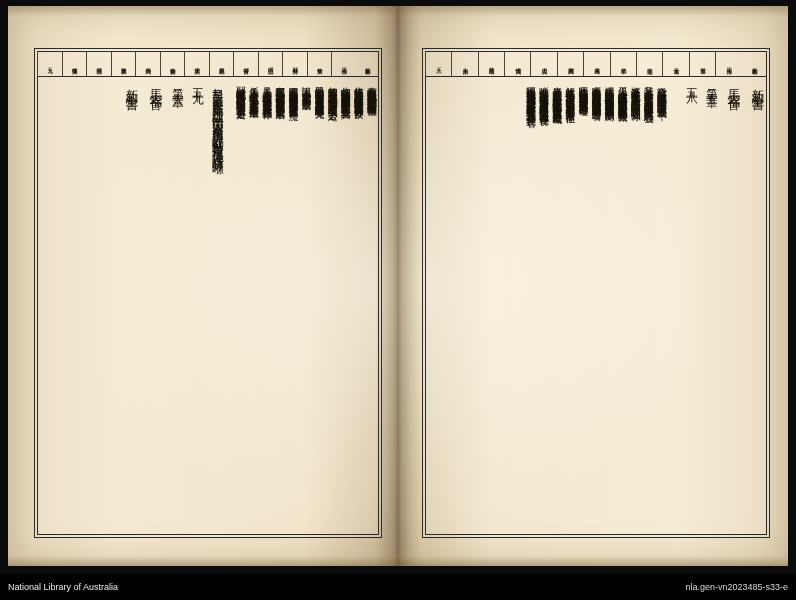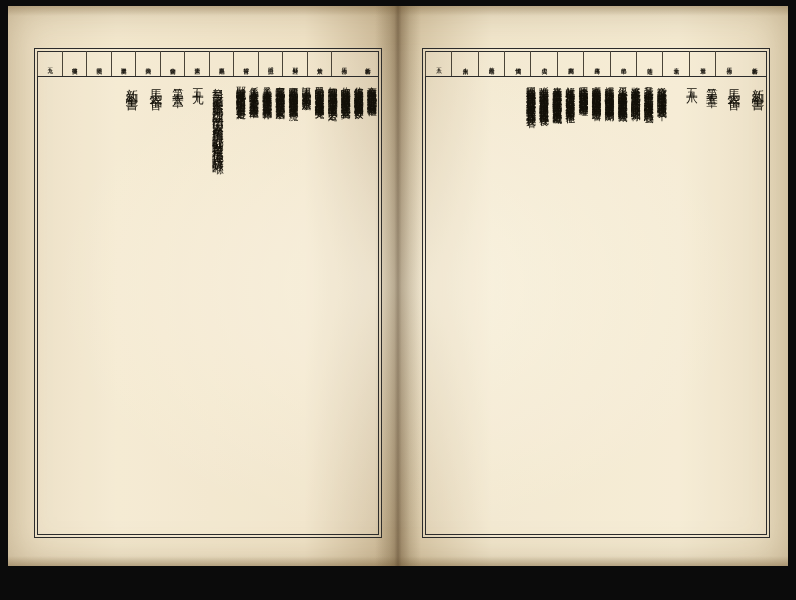--- a/index.html
+++ b/index.html
@@ -255,14 +255,18 @@
         <div class="col">好此收羊嘅大俾佢出去外便黑暗處喺個處必定哀哭切齒咯〇當人子乘住佢</div>
         <div class="col">光來天使並蕃嘅羣同佢一齊咁嚟榮光嘅位萬民嚟咊面前聚集佢必定分開佢嘅</div>
         <div class="col">喺右便山羊喺左便山羊嘅位前將所預備個國俾你嚟承受佢咊因爲我餓你俾我食</div>
         <div class="col">喺因爲我餓你俾我食我渴你俾我飲我做過佢所有都嚟埋你俾我住我赤身你俾我着</div>
       </div>
     </div>
 
     <div class="gutter-shade"></div>
   </div>
 
+  <div class="footer">
+    <span>National Library of Australia</span>
+    <span class="right">nla.gen-vn2023485-s33-e</span>
+  </div>
 
 </div>
 
 </body></html>

